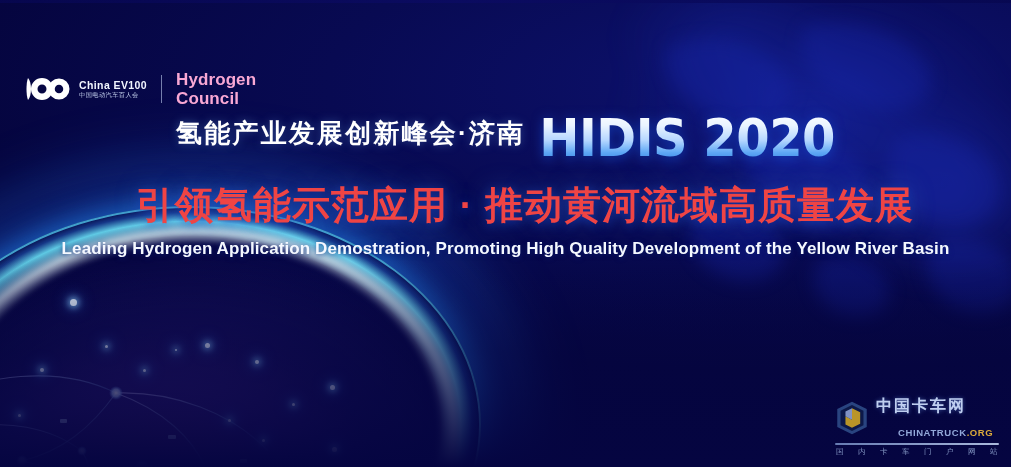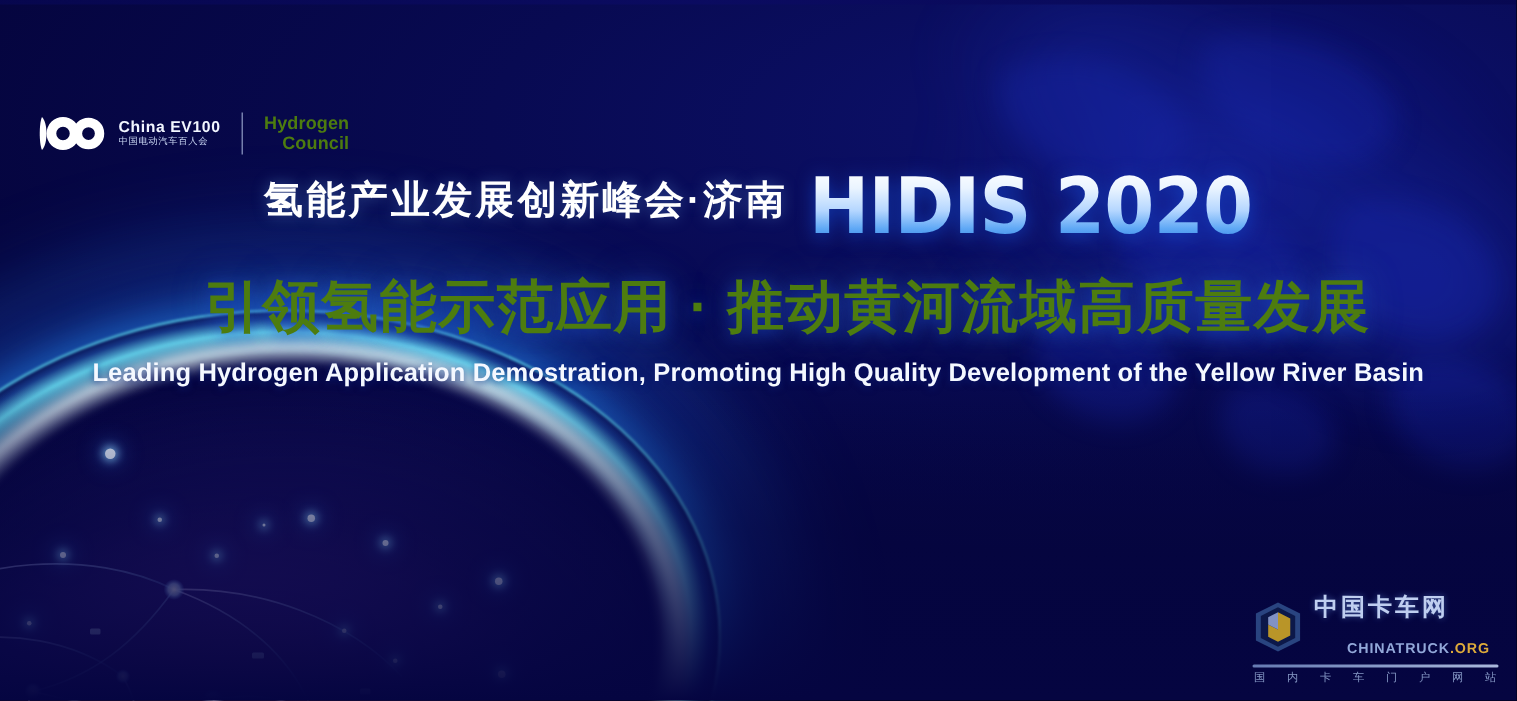--- a/index.html
+++ b/index.html
@@ -122,21 +122,21 @@
   .logo-ev100-en{
     font-size:10.5px;font-weight:700;color:#f2f6ff;letter-spacing:.4px;line-height:1;
   }
   .logo-ev100-cn{
     font-size:6.2px;color:#c9d6f2;letter-spacing:.45px;line-height:1;white-space:nowrap;
   }
   .logo-divider{
     width:1px;height:28px;background:rgba(210,225,255,.55);margin:0 5px;
   }
   .logo-hc{
-    font-size:12px;font-weight:700;color:#4d7c0f;line-height:1.12;letter-spacing:.1px;text-align:right;
+    font-size:17px;font-weight:700;color:#f9a8d4;line-height:1.12;letter-spacing:.1px;
   }
 
   
   .title-row{
     position:absolute;
     left:0; right:0; top:112px;
     display:flex;
     align-items:flex-start;
     justify-content:center;
     gap:14px;
@@ -181,21 +181,21 @@
     transform-origin:top left;
   }
 
   .headline{
     position:absolute;
     left:0; right:0; top:185px;
     text-align:center;
     font-family:"Liberation Sans","DejaVu Sans",sans-serif;
     font-size:38px;
     font-weight:700;
-    color:#4d7c0f;
+    color:#ef4444;
     letter-spacing:1px;
     line-height:1.08;
     white-space:nowrap;
     text-shadow:0 2px 10px rgba(20,60,180,.75), 0 0 26px rgba(90,160,255,.35);
     padding-left:39px;
   }
   .subheadline{
     position:absolute;
     left:0; right:0; top:238px;
     text-align:center;

